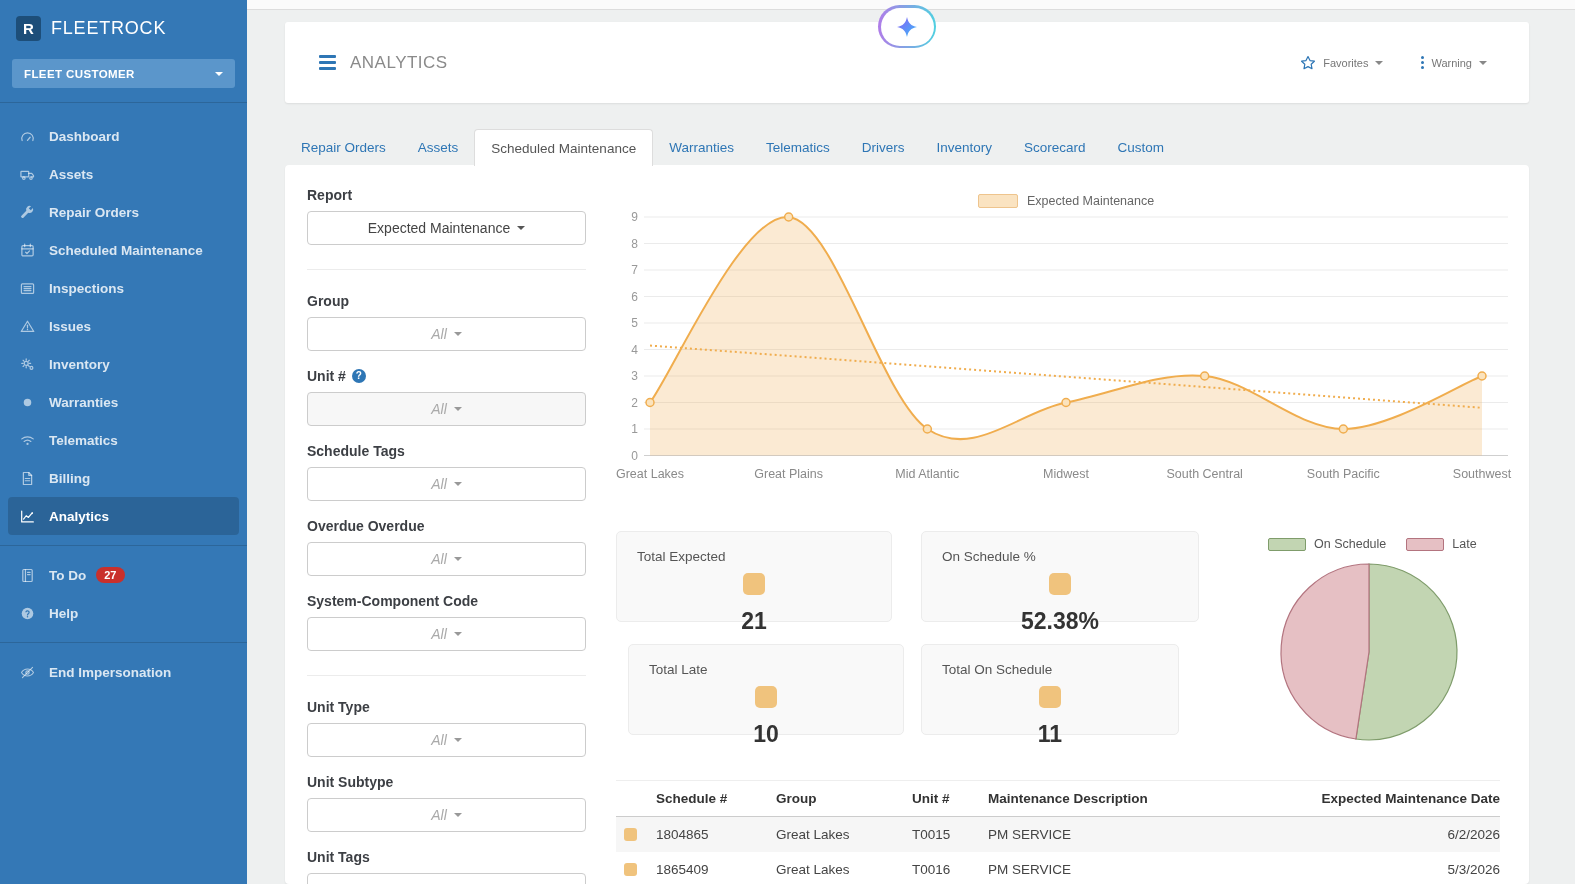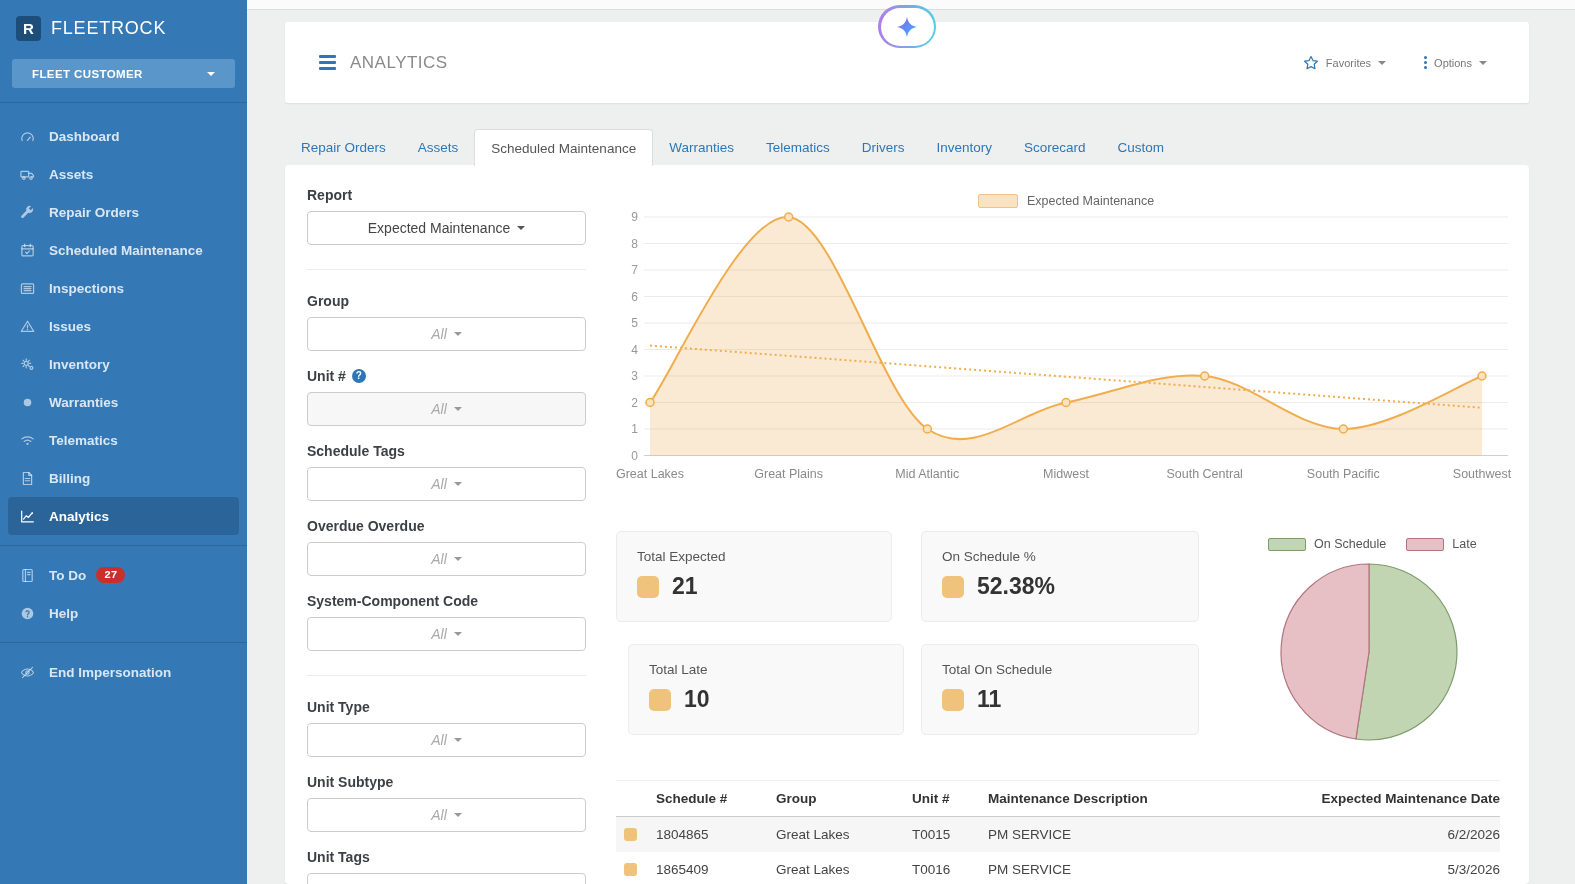--- a/index.html
+++ b/index.html
@@ -7,32 +7,32 @@
   body { font-family: "Liberation Sans", "DejaVu Sans", sans-serif; background:#eef0f0; }
   .screen { position:relative; width:1575px; height:884px; overflow:hidden; background:#eef0f0; }
 
   
   .sidebar { position:absolute; left:0; top:0; width:247px; height:884px; background:#3478b6; }
   .brand { display:flex; align-items:center; padding:16px 16px 12px 16px; }
   .brand-badge { width:25px; height:25px; background:#1d4e79; border-radius:4px; color:#fff;
     font-weight:bold; font-size:15px; display:flex; align-items:center; justify-content:center; }
   .brand-name { color:#fff; font-weight:normal; font-size:18px; letter-spacing:0.8px; margin-left:10px; }
   .customer-btn { margin:6px 12px 14px 12px; height:29px; background:#5b96cb; border-radius:3px;
-    display:flex; align-items:center; justify-content:space-between; padding:0 20px; cursor:pointer; }
+    display:flex; align-items:center; justify-content:space-between; padding:0 12px; cursor:pointer; }
   .customer-btn span { color:#fff; font-size:11.5px; font-weight:bold; letter-spacing:0.4px; }
   .sdivider { border-top:1px solid rgba(0,0,0,0.15); margin:6px 0; }
   .menu { padding-top:8px; }
   .mitem { display:flex; align-items:center; height:38px; padding:0 10px 0 20px; cursor:pointer;
     color:rgba(255,255,255,0.82); font-size:13.5px; font-weight:600; }
   .mitem .sicon { color:rgba(255,255,255,0.6); margin-right:14px; flex:0 0 15px; }
   .mitem.active { background:rgba(0,0,0,0.16); border-radius:4px; margin:0 8px; padding-left:12px;
     color:#fff; font-weight:bold; }
   .mitem.active .sicon { color:#fff; }
   .badge-red { background:#c9302c; color:#fff; font-size:11px; font-weight:bold; border-radius:9px;
-    padding:2px 8px; margin-left:10px;font-family:Liberation Mono, monospace; }
+    padding:2px 8px; margin-left:10px; }
   .caret { display:inline-block; width:0; height:0; border-left:4px solid transparent;
     border-right:4px solid transparent; border-top:4px solid currentColor; }
   .caret-white { color:#fff; }
 
   
   .main { position:absolute; left:247px; top:0; right:0; bottom:0; background:#eef0f0; }
   .topstrip { position:absolute; left:0; right:0; top:0; height:10px; background:#fbfbfb; border-bottom:1px solid #ddd; }
 
   .header-card { position:absolute; left:38px; top:22px; width:1244px; height:81px; background:#fff;
     border-radius:3px; box-shadow:0 1px 2px rgba(0,0,0,0.08); display:flex; align-items:center; padding-left:34px; }
@@ -79,21 +79,21 @@
   .chart-wrap { position:absolute; left:335px; top:28px; width:895px; }
   .chart-legend { display:flex; align-items:center; gap:9px; margin-left:358px; height:15px; }
   .legend-swatch { width:40px; height:14px; background:#fae3c1; border:1px solid #eec48d; border-radius:2px; }
   .legend-label { font-size:12.5px; color:#666; }
   #area-chart-svg { overflow:visible; margin-top:4px; display:block; }
 
   
   .stat-card { position:absolute; width:276px; height:91px; background:#f9f9f9; border:1px solid #ececec;
     border-radius:5px; padding:17px 20px; }
   .stat-label { font-size:13.5px; color:#555; margin-bottom:9px; }
-  .stat-row { display:flex; align-items:center; gap:13px; }
+  .stat-row { display:flex; align-items:center; gap:13px;flex-direction:column; }
   .stat-icon { width:22px; height:22px; background:#f0c37d; border-radius:5px; }
   .stat-value { font-size:23px; font-weight:bold; color:#333; }
 
   
   .pie-legend { position:absolute; left:983px; top:372px; display:flex; align-items:center; gap:8px; }
   .pie-legend .lbl { font-size:12.5px; color:#555; margin-right:12px; }
   .swatch-green { width:38px; height:13px; background:#c2d5b2; border:1px solid #7f9c6b; border-radius:2px; }
   .swatch-pink { width:38px; height:13px; background:#e6c0c4; border:1px solid #b3747f; border-radius:2px; }
   #pie-chart-svg { position:absolute; left:992px; top:395px; }
 
@@ -271,21 +271,21 @@
             </svg>
           <span>Favorites</span>
           <i class="caret"></i>
         </div>
         <div class="hctrl">
           <div class="kebab">
               <i></i>
               <i></i>
               <i></i>
             </div>
-          <span>Options</span>
+          <span>Warning</span>
           <i class="caret"></i>
         </div>
       </div>
     </div>
 
     <div class="tabs">
       <div class="tab">Repair Orders</div>
       <div class="tab">Assets</div>
       <div class="tab active">Scheduled Maintenance</div>
       <div class="tab">Warranties</div>
@@ -428,21 +428,21 @@
           <div class="stat-value">52.38%</div>
           </div>
       </div>
       <div class="stat-card" style="left:343px; top:479px;">
         <div class="stat-label">Total Late</div>
         <div class="stat-row">
             <div class="stat-icon"></div>
           <div class="stat-value">10</div>
           </div>
       </div>
-      <div class="stat-card" style="left:636px; top:479px; width:278px;">
+      <div class="stat-card" style="left:636px; top:479px; width:258px;">
         <div class="stat-label">Total On Schedule</div>
         <div class="stat-row">
             <div class="stat-icon"></div>
           <div class="stat-value">11</div>
           </div>
       </div>
 
       <div class="pie-legend">
         <div class="swatch-green"></div>
         <div class="lbl">On Schedule</div>

